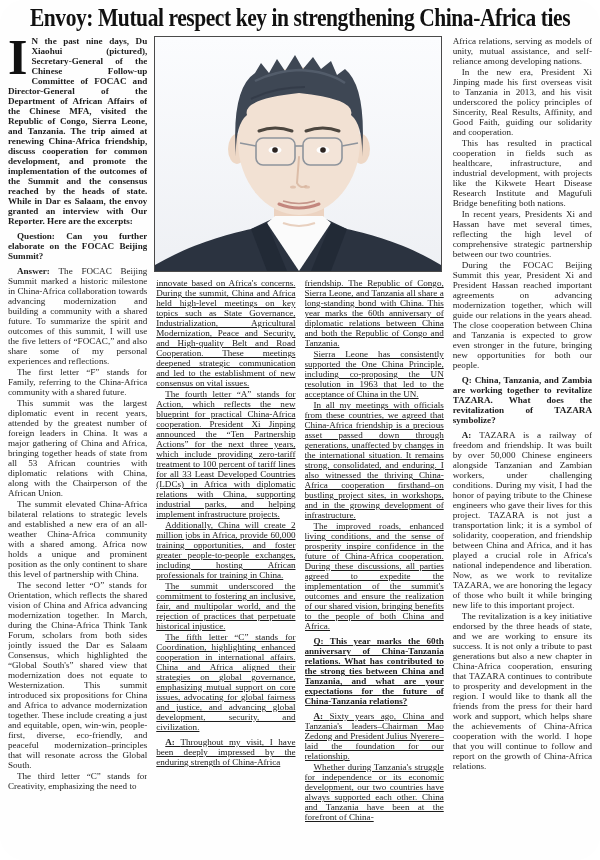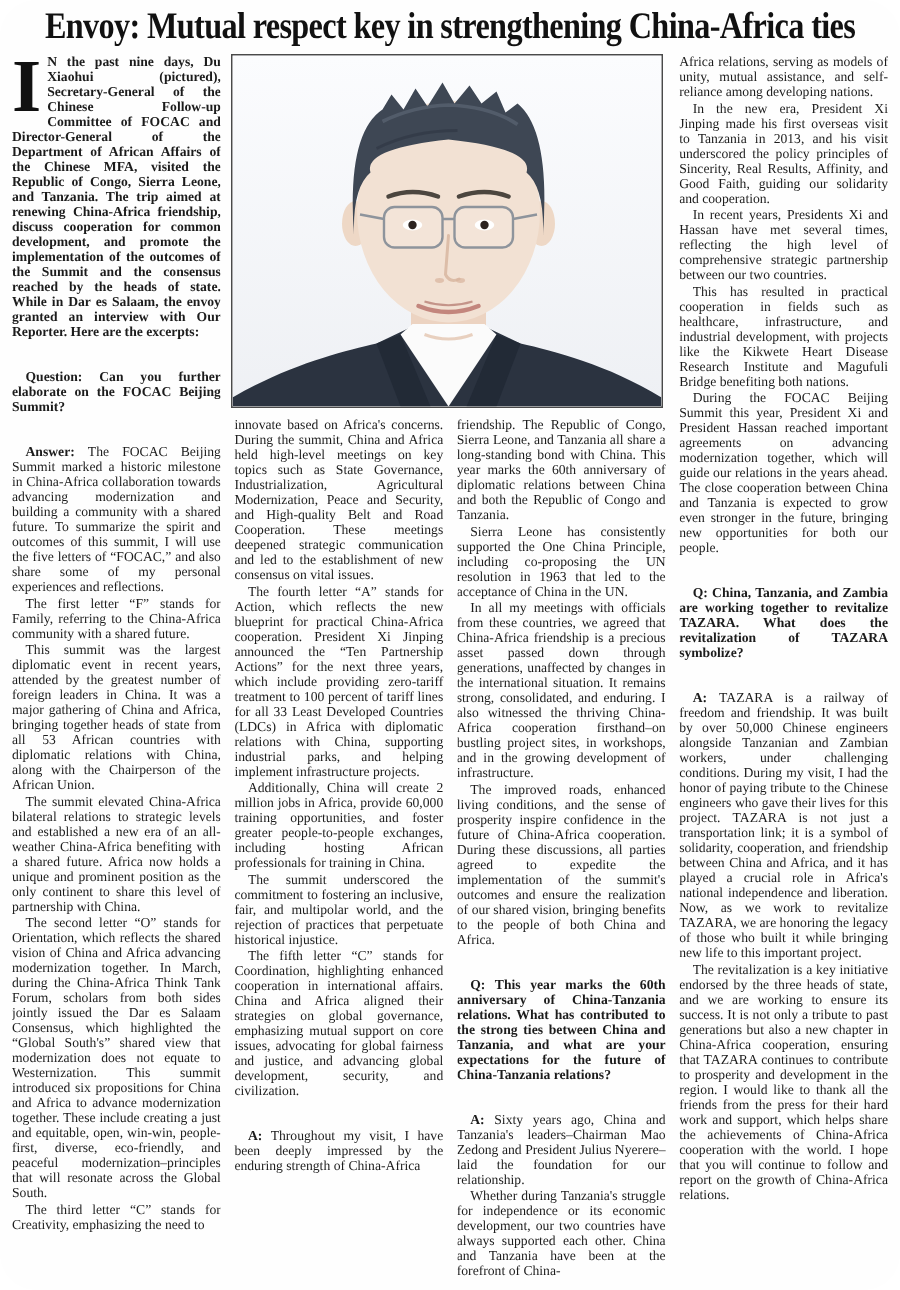--- a/index.html
+++ b/index.html
@@ -32,24 +32,24 @@
   .columns {
     position: absolute; left: 8px; right: 8px; top: 36px; bottom: 2px;
     display: flex; gap: 9px; overflow: hidden;
   }
   .col {
     flex: 1 1 0; min-width: 0;
     text-align: justify;
     font-size: 9.1px; line-height: 10px;
     overflow: hidden;
   }
-  .col.below-photo { margin-top: 242px; }
+  .col.below-photo { margin-top: 242px; text-decoration: underline; }
   .col p { margin: 0 0 1px 0; text-indent: 9px; }
   .col p.noindent { text-indent: 0; }
-  .col p.space { margin-top: 20px; }
+  .col p.space { margin-top: 5px; }
   .col p.bold { font-weight: bold; }
   .col b.lead { font-weight: bold; }
   .dropcap {
     float: left;
     font-size: 50px; line-height: 40px;
     font-weight: bold;
     padding: 1px 4px 0 0;
     color: #111;
   }
 </style>
@@ -113,21 +113,21 @@
     </svg>
   </div>
 
   <div class="columns" id="columns">
       <div class="col">
         <p class="bold noindent"><span class="dropcap">I</span>N the past nine days, Du Xiaohui (pictured), Secretary-General of the Chinese Follow-up Committee of FOCAC and Director-General of the Department of African Affairs of the Chinese MFA, visited the Republic of Congo, Sierra Leone, and Tanzania. The trip aimed at renewing China-Africa friendship, discuss cooperation for common development, and promote the implementation of the outcomes of the Summit and the consensus reached by the heads of state. While in Dar es Salaam, the envoy granted an interview with Our Reporter. Here are the excerpts:</p>
         <p class="bold space"><b class="lead">Question: </b>Can you further elaborate on the FOCAC Beijing Summit?</p>
         <p class="space"><b class="lead">Answer: </b>The FOCAC Beijing Summit marked a historic milestone in China-Africa collaboration towards advancing modernization and building a community with a shared future. To summarize the spirit and outcomes of this summit, I will use the five letters of “FOCAC,” and also share some of my personal experiences and reflections.</p>
         <p class="">The first letter “F” stands for Family, referring to the China-Africa community with a shared future.</p>
         <p class="">This summit was the largest diplomatic event in recent years, attended by the greatest number of foreign leaders in China. It was a major gathering of China and Africa, bringing together heads of state from all 53 African countries with diplomatic relations with China, along with the Chairperson of the African Union.</p>
-        <p class="">The summit elevated China-Africa bilateral relations to strategic levels and established a new era of an all-weather China-Africa benefiting with a shared future. Africa now holds a unique and prominent position as the only continent to share this level of partnership with China.</p>
+        <p class="">The summit elevated China-Africa bilateral relations to strategic levels and established a new era of an all-weather China-Africa community with a shared among. Africa now holds a unique and prominent position as the only continent to share this level of partnership with China.</p>
         <p class="">The second letter “O” stands for Orientation, which reflects the shared vision of China and Africa advancing modernization together. In March, during the China-Africa Think Tank Forum, scholars from both sides jointly issued the Dar es Salaam Consensus, which highlighted the “Global South's” shared view that modernization does not equate to Westernization. This summit introduced six propositions for China and Africa to advance modernization together. These include creating a just and equitable, open, win-win, people-first, diverse, eco-friendly, and peaceful modernization–principles that will resonate across the Global South.</p>
         <p class="">The third letter “C” stands for Creativity, emphasizing the need to</p>
       </div>
       <div class="col below-photo">
         <p class="noindent">innovate based on Africa's concerns. During the summit, China and Africa held high-level meetings on key topics such as State Governance, Industrialization, Agricultural Modernization, Peace and Security, and High-quality Belt and Road Cooperation. These meetings deepened strategic communication and led to the establishment of new consensus on vital issues.</p>
         <p class="">The fourth letter “A” stands for Action, which reflects the new blueprint for practical China-Africa cooperation. President Xi Jinping announced the “Ten Partnership Actions” for the next three years, which include providing zero-tariff treatment to 100 percent of tariff lines for all 33 Least Developed Countries (LDCs) in Africa with diplomatic relations with China, supporting industrial parks, and helping implement infrastructure projects.</p>
         <p class="">Additionally, China will create 2 million jobs in Africa, provide 60,000 training opportunities, and foster greater people-to-people exchanges, including hosting African professionals for training in China.</p>
         <p class="">The summit underscored the commitment to fostering an inclusive, fair, and multipolar world, and the rejection of practices that perpetuate historical injustice.</p>
         <p class="">The fifth letter “C” stands for Coordination, highlighting enhanced cooperation in international affairs. China and Africa aligned their strategies on global governance, emphasizing mutual support on core issues, advocating for global fairness and justice, and advancing global development, security, and civilization.</p>
         <p class="space"><b class="lead">A: </b>Throughout my visit, I have been deeply impressed by the enduring strength of China-Africa</p>
@@ -137,22 +137,22 @@
         <p class="">Sierra Leone has consistently supported the One China Principle, including co-proposing the UN resolution in 1963 that led to the acceptance of China in the UN.</p>
         <p class="">In all my meetings with officials from these countries, we agreed that China-Africa friendship is a precious asset passed down through generations, unaffected by changes in the international situation. It remains strong, consolidated, and enduring. I also witnessed the thriving China-Africa cooperation firsthand–on bustling project sites, in workshops, and in the growing development of infrastructure.</p>
         <p class="">The improved roads, enhanced living conditions, and the sense of prosperity inspire confidence in the future of China-Africa cooperation. During these discussions, all parties agreed to expedite the implementation of the summit's outcomes and ensure the realization of our shared vision, bringing benefits to the people of both China and Africa.</p>
         <p class="bold space"><b class="lead">Q: </b>This year marks the 60th anniversary of China-Tanzania relations. What has contributed to the strong ties between China and Tanzania, and what are your expectations for the future of China-Tanzania relations?</p>
         <p class="space"><b class="lead">A: </b>Sixty years ago, China and Tanzania's leaders–Chairman Mao Zedong and President Julius Nyerere–laid the foundation for our relationship.</p>
         <p class="">Whether during Tanzania's struggle for independence or its economic development, our two countries have always supported each other. China and Tanzania have been at the forefront of China-</p>
       </div>
       <div class="col">
         <p class="noindent">Africa relations, serving as models of unity, mutual assistance, and self-reliance among developing nations.</p>
         <p class="">In the new era, President Xi Jinping made his first overseas visit to Tanzania in 2013, and his visit underscored the policy principles of Sincerity, Real Results, Affinity, and Good Faith, guiding our solidarity and cooperation.</p>
+        <p class="">This has resulted in practical cooperation in fields such as healthcare, infrastructure, and industrial development, with projects like the Kikwete Heart Disease Research Institute and Magufuli Bridge benefiting both nations.</p>
         <p class="">In recent years, Presidents Xi and Hassan have met several times, reflecting the high level of comprehensive strategic partnership between our two countries.</p>
-        <p class="">This has resulted in practical cooperation in fields such as healthcare, infrastructure, and industrial development, with projects like the Kikwete Heart Disease Research Institute and Magufuli Bridge benefiting both nations.</p>
         <p class="">During the FOCAC Beijing Summit this year, President Xi and President Hassan reached important agreements on advancing modernization together, which will guide our relations in the years ahead. The close cooperation between China and Tanzania is expected to grow even stronger in the future, bringing new opportunities for both our people.</p>
         <p class="bold space"><b class="lead">Q: </b>China, Tanzania, and Zambia are working together to revitalize TAZARA. What does the revitalization of TAZARA symbolize?</p>
         <p class="space"><b class="lead">A: </b>TAZARA is a railway of freedom and friendship. It was built by over 50,000 Chinese engineers alongside Tanzanian and Zambian workers, under challenging conditions. During my visit, I had the honor of paying tribute to the Chinese engineers who gave their lives for this project. TAZARA is not just a transportation link; it is a symbol of solidarity, cooperation, and friendship between China and Africa, and it has played a crucial role in Africa's national independence and liberation. Now, as we work to revitalize TAZARA, we are honoring the legacy of those who built it while bringing new life to this important project.</p>
         <p class="">The revitalization is a key initiative endorsed by the three heads of state, and we are working to ensure its success. It is not only a tribute to past generations but also a new chapter in China-Africa cooperation, ensuring that TAZARA continues to contribute to prosperity and development in the region. I would like to thank all the friends from the press for their hard work and support, which helps share the achievements of China-Africa cooperation with the world. I hope that you will continue to follow and report on the growth of China-Africa relations.</p>
       </div>
     </div>
 
 </div>
 
 </body></html>

